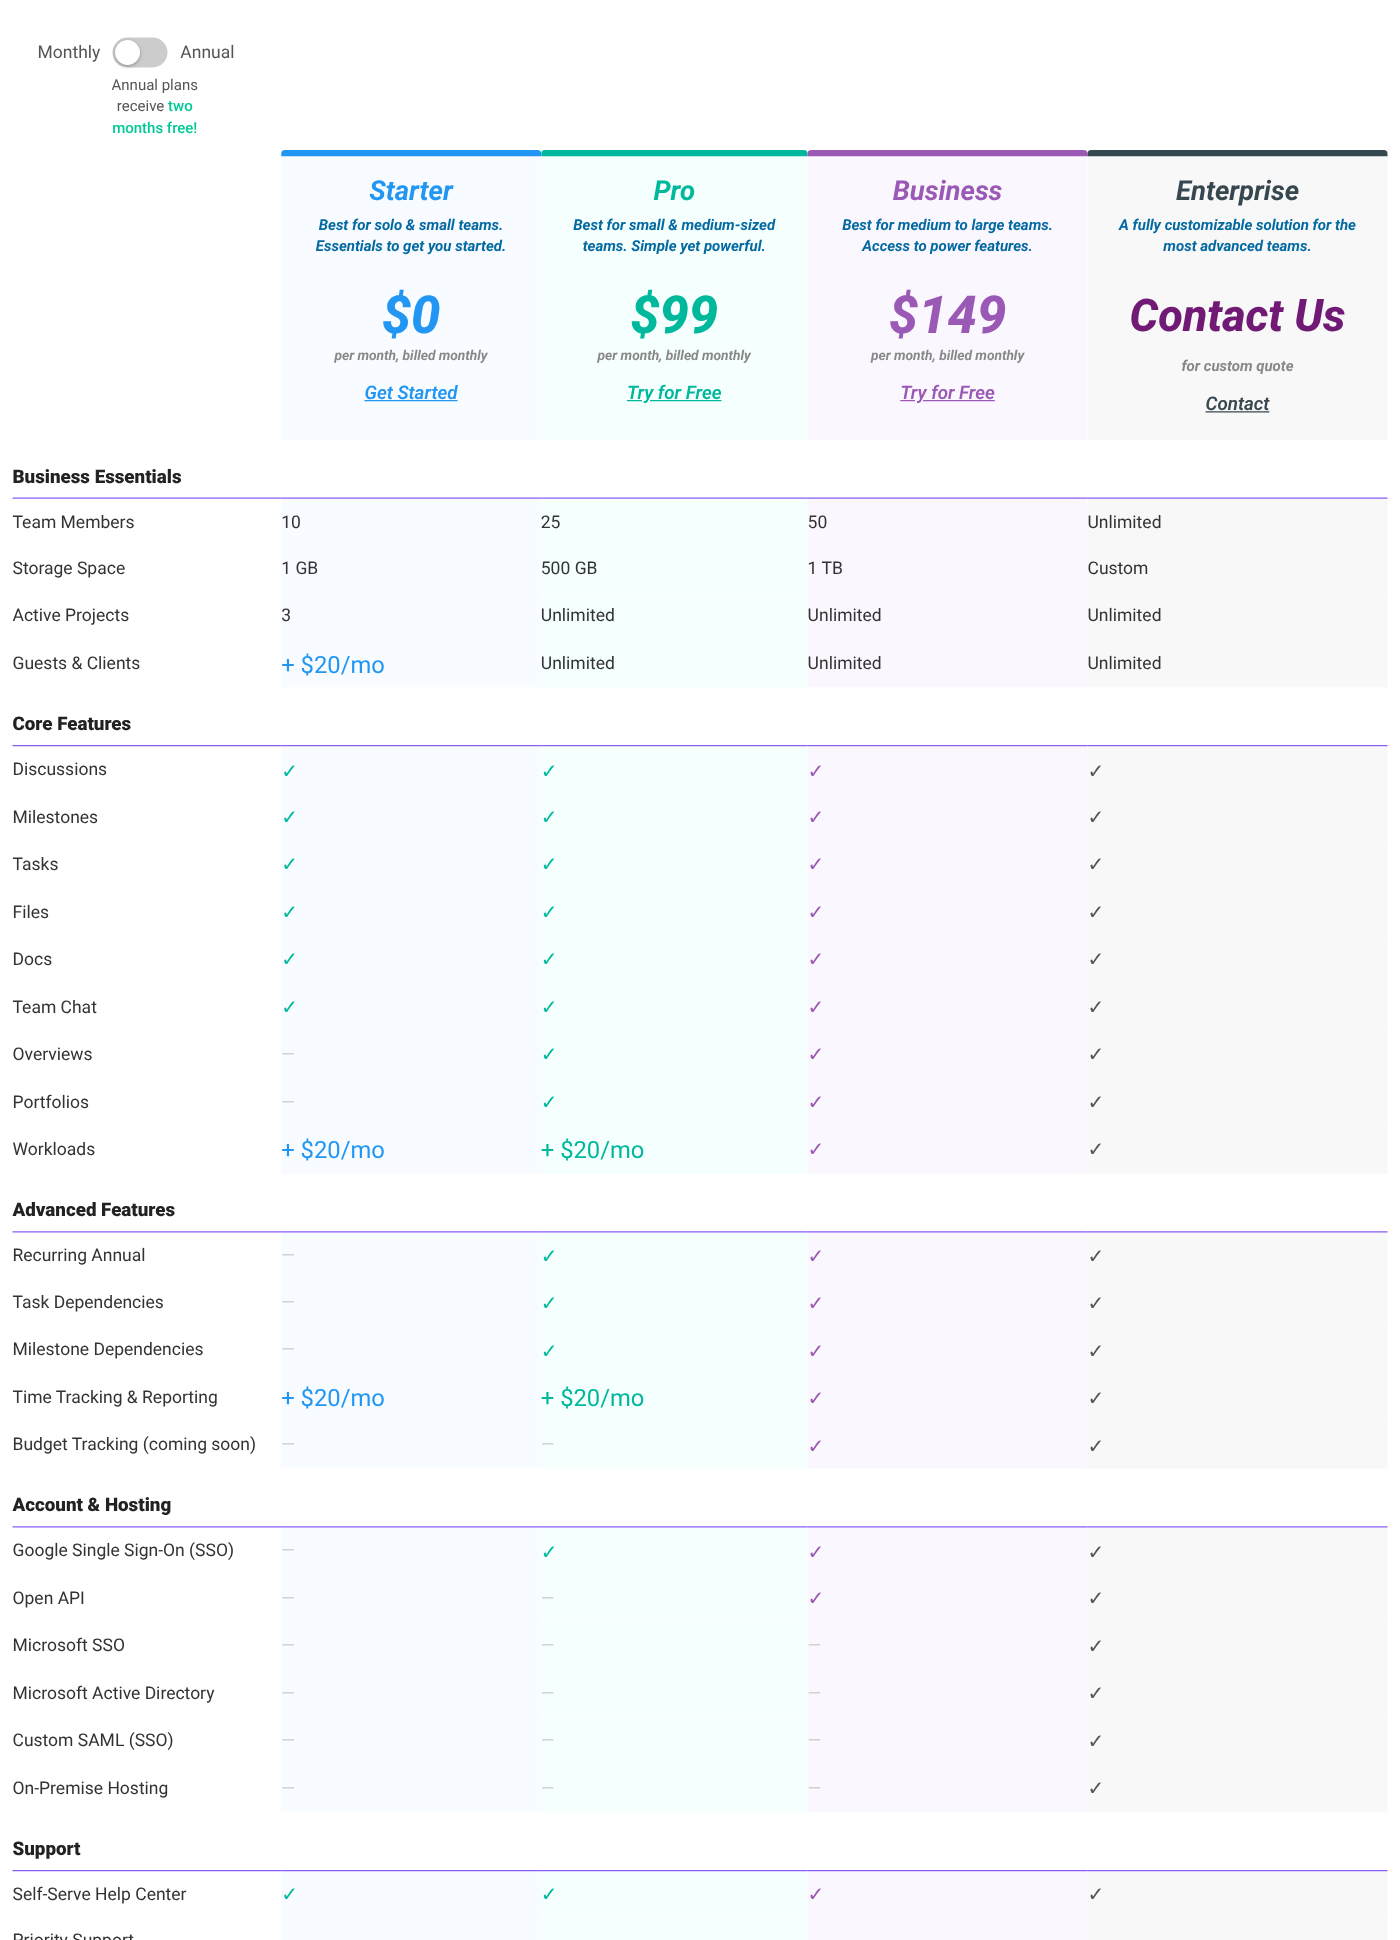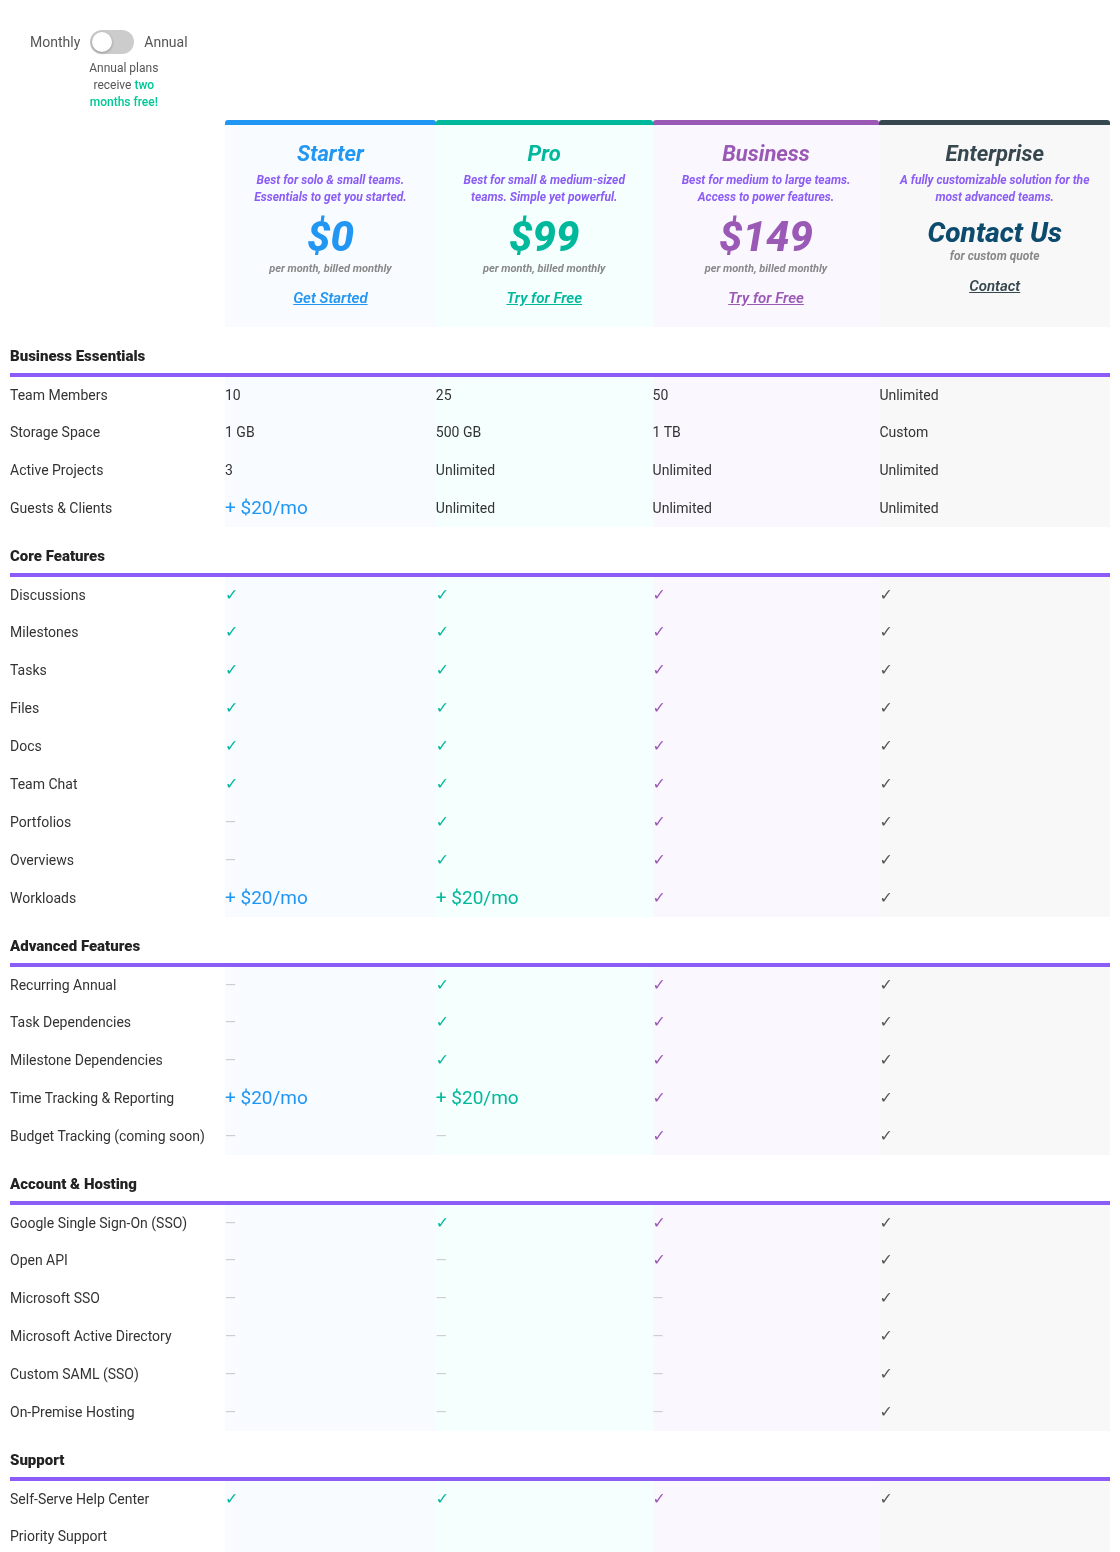--- a/index.html
+++ b/index.html
@@ -49,23 +49,23 @@
       font-size: 22px;
       font-weight: 700;
       margin-bottom: 6px;
     }
     .plan-name.starter { color: #2196F3; }
     .plan-name.pro { color: #00b89c; }
     .plan-name.business { color: #9b59b6; }
     .plan-name.enterprise { color: #37474f; }
     .plan-desc {
       font-size: 12px;
-      color: #8b5cf6;
+      color: #0369a1;
       line-height: 1.4;
-      margin-bottom: 10px;
+      margin-bottom: 26px;
     }
     .plan-price {
       font-size: 42px;
       font-weight: 800;
       line-height: 1;
       margin-bottom: 4px;
     }
     .plan-price.starter { color: #2196F3; }
     .plan-price.pro { color: #00b89c; }
     .plan-price.business { color: #9b59b6; }
@@ -80,38 +80,38 @@
       font-weight: 600;
       text-decoration: underline;
       cursor: pointer;
       margin-bottom: 10px;
     }
     .plan-cta.starter { color: #2196F3; }
     .plan-cta.pro { color: #00b89c; }
     .plan-cta.business { color: #9b59b6; }
     .plan-cta.enterprise { color: #37474f; }
     .contact-us {
-      font-size: 28px;
+      font-size: 36px;
       font-weight: 800;
-      color: #0c4a6e;
-      margin-bottom: 0;
+      color: #701a75;
+      margin-bottom: 12px;
     }
     .contact-sub {
       font-size: 12px;
       color: #888;
       margin-bottom: 14px;
     }
     .section-header td {
       font-weight: 700;
       font-size: 15px;
       color: #222;
       padding-top: 20px;
       padding-bottom: 8px;
       background: #fff;
-      border-bottom: 4px solid #8b5cf6;
+      border-bottom: 1px solid #8b5cf6;
     }
     .section-header td:not(:first-child) {
       background: #fff;
     }
     .check-icon {
       color: #00b89c;
       font-size: 16px;
     }
     .check-icon.purple { color: #9b59b6; }
     .check-icon.dark { color: #555; }
@@ -311,28 +311,28 @@
       <td class="col-enterprise"><span class="check-icon dark">✓</span></td>
     </tr>
         <tr class="feature-row">
       <td>Team Chat</td>
       <td class="col-starter"><span class="check-icon ">✓</span></td>
       <td class="col-pro"><span class="check-icon ">✓</span></td>
       <td class="col-business"><span class="check-icon purple">✓</span></td>
       <td class="col-enterprise"><span class="check-icon dark">✓</span></td>
     </tr>
         <tr class="feature-row">
+      <td>Overviews</td>
+      <td class="col-starter"><span class="empty-cell">—</span></td>
+      <td class="col-pro"><span class="check-icon ">✓</span></td>
+      <td class="col-business"><span class="check-icon purple">✓</span></td>
+      <td class="col-enterprise"><span class="check-icon dark">✓</span></td>
+    </tr>
+        <tr class="feature-row">
       <td>Portfolios</td>
-      <td class="col-starter"><span class="empty-cell">—</span></td>
-      <td class="col-pro"><span class="check-icon ">✓</span></td>
-      <td class="col-business"><span class="check-icon purple">✓</span></td>
-      <td class="col-enterprise"><span class="check-icon dark">✓</span></td>
-    </tr>
-        <tr class="feature-row">
-      <td>Overviews</td>
       <td class="col-starter"><span class="empty-cell">—</span></td>
       <td class="col-pro"><span class="check-icon ">✓</span></td>
       <td class="col-business"><span class="check-icon purple">✓</span></td>
       <td class="col-enterprise"><span class="check-icon dark">✓</span></td>
     </tr>
         <tr class="feature-row">
       <td>Workloads</td>
       <td class="col-starter"><span class="addon-text ">+ $20/mo</span></td>
       <td class="col-pro"><span class="addon-text teal">+ $20/mo</span></td>
       <td class="col-business"><span class="check-icon purple">✓</span></td>

